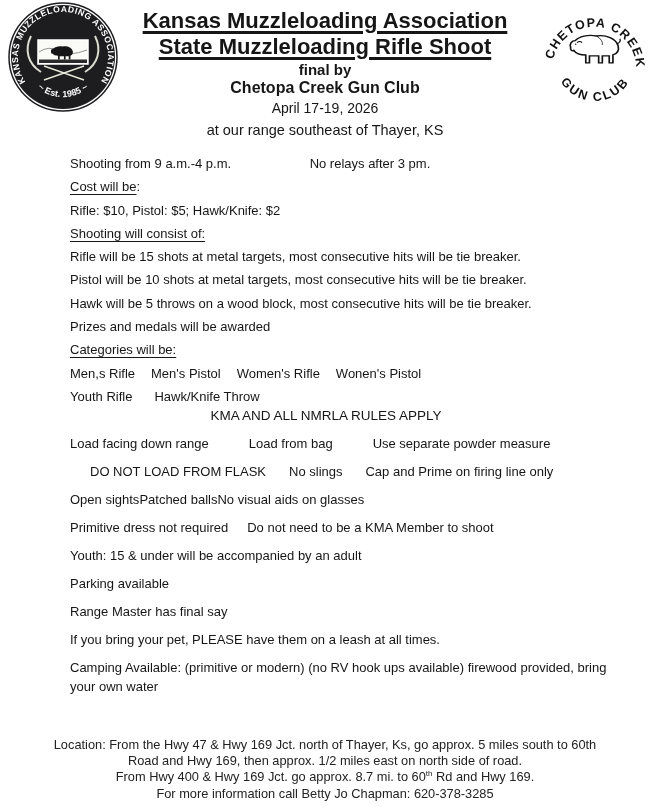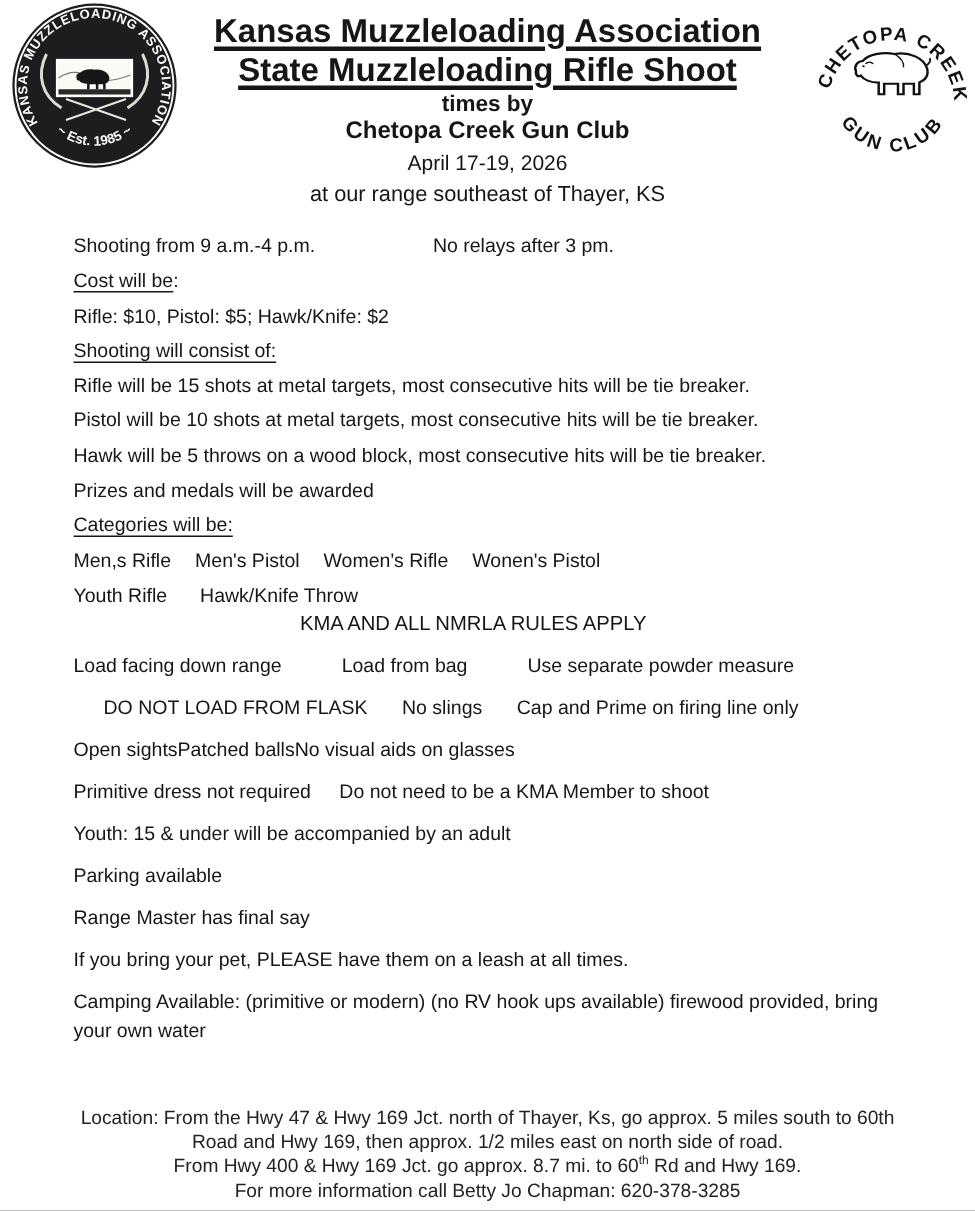--- a/index.html
+++ b/index.html
@@ -24,21 +24,21 @@
     font-size: 22px; font-weight: bold; line-height: 26px;
     text-decoration: underline; text-decoration-thickness: 2.5px; text-underline-offset: 3px;
     white-space: nowrap;
   }
   .hosted { font-size: 15px; font-weight: bold; line-height: 16px; margin-top: 2px; }
   .club   { font-size: 16px; font-weight: bold; line-height: 20px; }
   .dates  { font-size: 14px; line-height: 21px; }
   .venue  { font-size: 14.5px; line-height: 18px; margin-top: 2px; }
 
   
-  .content { padding-left: 49px; padding-right: 14px; font-size: 13px; }
+  .content { padding-left: 70px; padding-right: 14px; font-size: 13px; }
   .secA { margin-top: 2px; }
   .secA .ln { line-height: 23.3px; white-space: nowrap; }
   .u { text-decoration: underline; text-underline-offset: 2.5px; text-decoration-thickness: 1.2px; }
   .hours-first { display: inline-block; min-width: 236px; }
   .inline-row { display: flex; }
   .inline-row.g16 { gap: 16px; }
   .inline-row.g22 { gap: 22px; }
   .rules-banner {
     text-align: center; margin-right: 54px; line-height: 20px;
     margin-top: -2px; margin-bottom: 8px; font-size: 13.5px;
@@ -88,21 +88,21 @@
       <path d="M31 50 Q41 43 51 49 T79 48" fill="none" stroke="#777" stroke-width="0.8"></path>
       <rect x="31" y="57.5" width="48" height="3.5" fill="#2a2a2a"></rect>
       <g transform="translate(41,43.5) scale(0.42,0.38)">
         <path d="M5 17 C3.5 13 6 8.5 10 8.5 C14 3 24 0.5 33 2.5 C44 0.5 54 6 56.5 14.5 C58 20.5 55.5 25 51 26.8 L51 37 L47 37 L47 28 L39.5 28 L39.5 37 L35.5 37 L35.5 28 L25.5 28 L25.5 37 L21.5 37 L21.5 27 C15.5 27 10.5 24.5 8.5 21 C6.5 22.5 4.5 20.5 5 17 Z" fill="#161616"></path>
       </g>
     </svg>
 
     <div class="hdr-center">
       <div class="title-line">Kansas Muzzleloading Association</div>
       <div class="title-line">State Muzzleloading Rifle Shoot</div>
-      <div class="hosted">times by</div>
+      <div class="hosted">final by</div>
       <div class="club">Chetopa Creek Gun Club</div>
       <div class="dates">April 17-19, 2026</div>
       <div class="venue">at our range southeast of Thayer, KS</div>
     </div>
 
     <svg class="logo-ccgc" viewBox="0 0 105 105">
       <defs>
         <path id="cc-top-arc" d="M 10.2 56.7 A 42 42 0 0 1 93.8 56.7" fill="none"></path>
         <path id="cc-bottom-arc" d="M 17.4 73 A 40 40 0 0 0 86.6 73" fill="none"></path>
       </defs>

